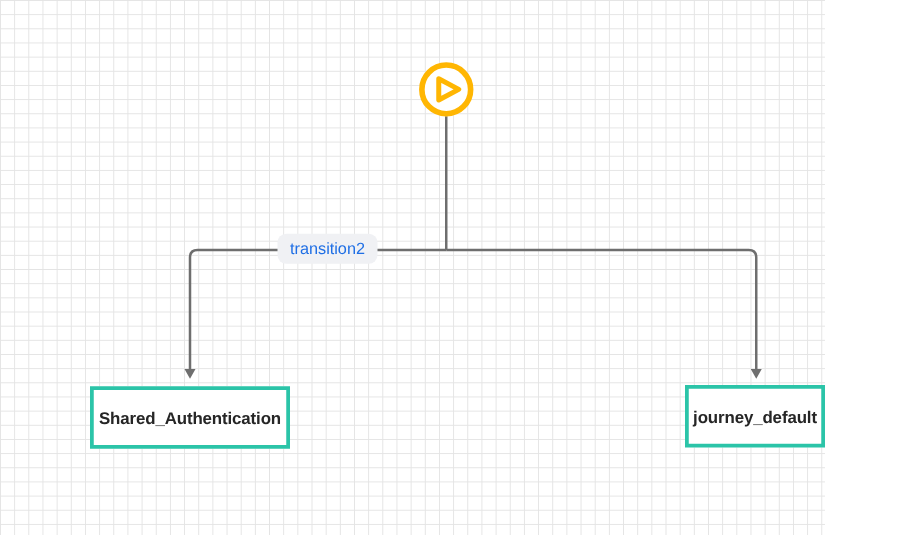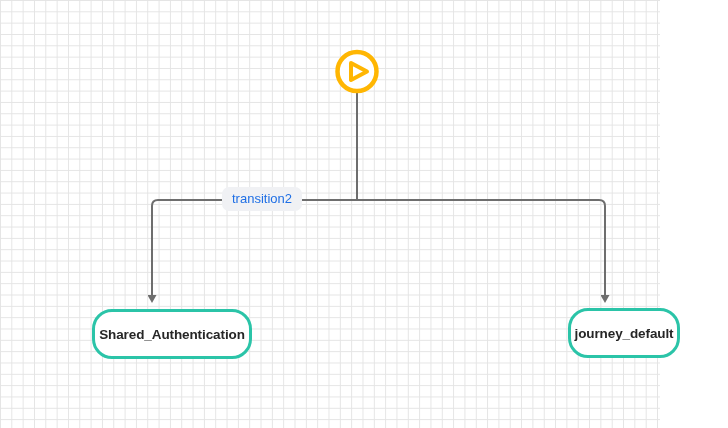--- a/index.html
+++ b/index.html
@@ -23,23 +23,22 @@
   .play-ring{fill:#fff;stroke:var(--amber);stroke-width:4.5;}
   .play-tri{fill:#fff;stroke:var(--amber);stroke-width:4;stroke-linejoin:round;}
   .edge-label{
     position:absolute;display:inline-block;
     background:var(--label-bg);color:var(--label-text);
     font-size:13px;line-height:18px;padding:3px 10px;border-radius:7px;
     white-space:nowrap;cursor:pointer;
   }
   .node{
     position:absolute;display:flex;align-items:center;justify-content:center;
-    background:var(--node-bg);border:3px solid var(--teal);border-radius:20px;
+    background:var(--node-bg);border:3px solid var(--teal);border-radius:0;
     cursor:pointer;
-    margin-left:20px;
   }
   .node-label{
     font-weight:bold;font-size:13.5px;color:var(--node-text);
     white-space:nowrap;letter-spacing:-0.1px;
   }
 </style>
 </head>
 <body>
 
 <div class="canvas">

